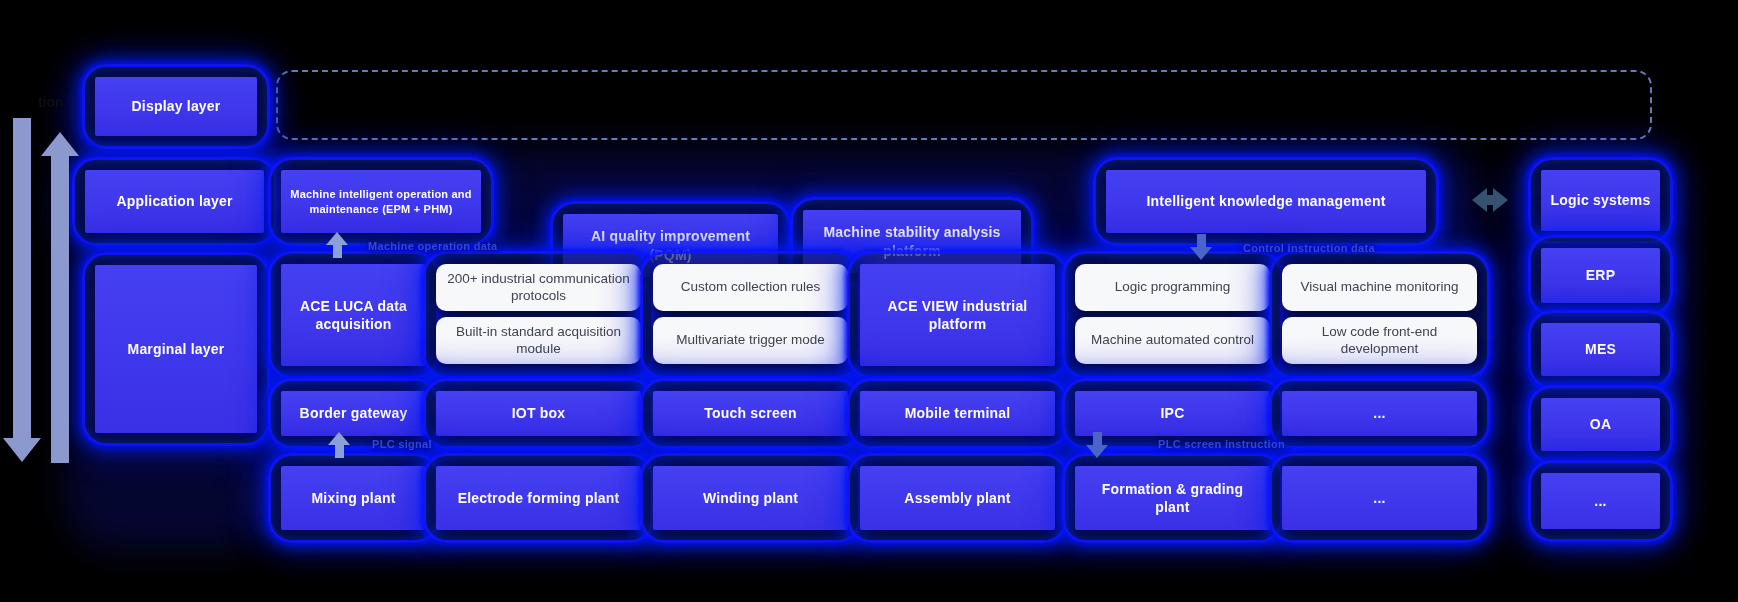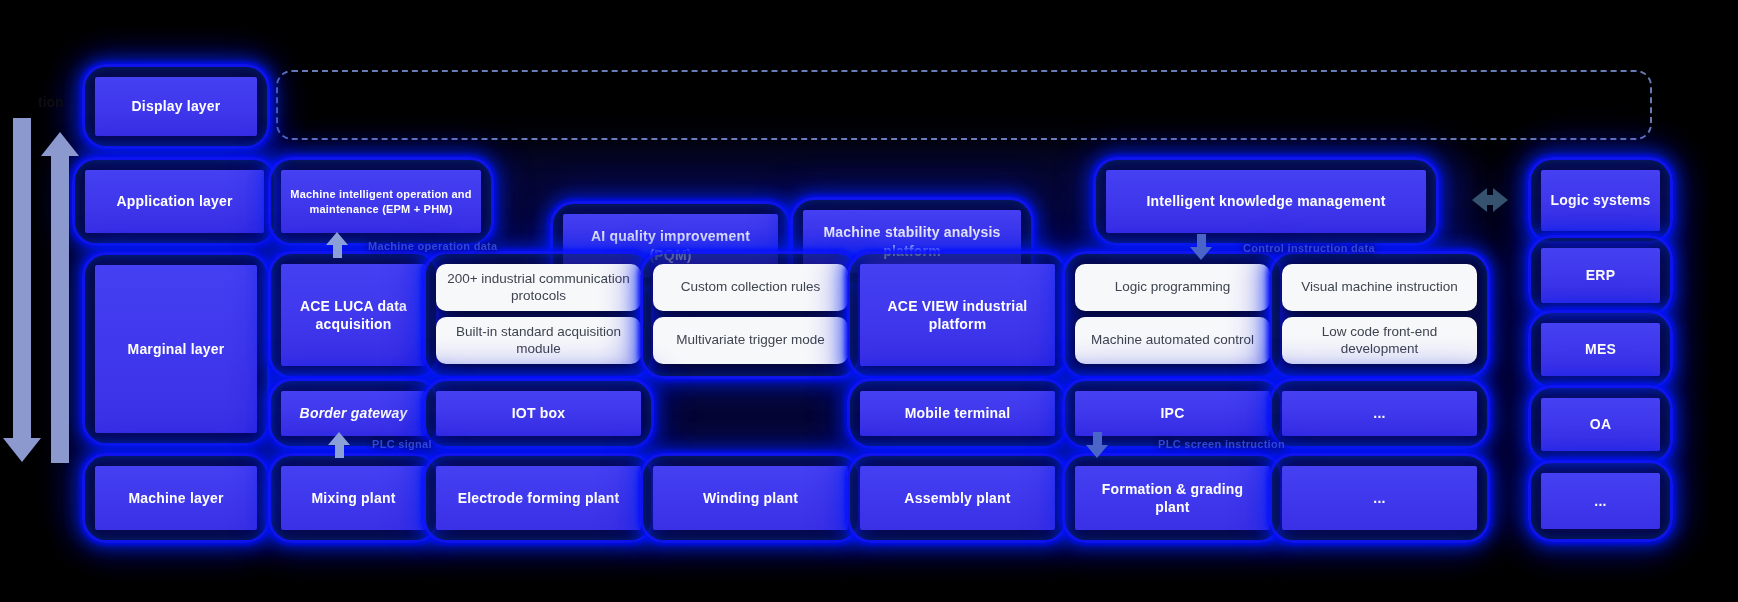--- a/index.html
+++ b/index.html
@@ -83,23 +83,20 @@
 
   <div class="cap" style="left:82px;top:64px;width:182px;height:79px;">
     <div class="box big">Display layer</div>
   </div>
   <div class="cap" style="left:72px;top:157px;width:182px;height:83px;padding-left:17px;">
     <div class="box big">Application layer</div>
   </div>
   <div class="cap" style="left:82px;top:252px;width:182px;height:188px;">
     <div class="box big">Marginal layer</div>
   </div>
-  <div class="cap" style="left:82px;top:453px;width:182px;height:84px;">
-    <div class="box big">Machine layer</div>
-  </div>
 
   <div class="cap" style="left:268px;top:157px;width:220px;height:83px;">
     <div class="box small">Machine intelligent operation and maintenance (EPM + PHM)</div>
   </div>
   <div class="cap" style="left:550px;top:157px;width:235px;height:83px;margin-top:44px;">
     <div class="box">AI quality improvement (PQM)</div>
   </div>
   <div class="cap" style="left:790px;top:157px;width:238px;height:83px;margin-top:40px;">
     <div class="box">Machine stability analysis platform</div>
   </div>
@@ -130,29 +127,32 @@
     <div class="wbox b">Multivariate trigger mode</div>
   </div>
   <div class="cap" style="left:847px;top:251px;width:215px;height:122px;">
     <div class="box">ACE VIEW industrial platform</div>
   </div>
   <div class="cap" style="left:1062px;top:251px;width:215px;height:122px;">
     <div class="wbox t">Logic programming</div>
     <div class="wbox b">Machine automated control</div>
   </div>
   <div class="cap" style="left:1269px;top:251px;width:215px;height:122px;">
-    <div class="wbox t">Visual machine instruction</div>
+    <div class="wbox t">Visual machine monitoring</div>
     <div class="wbox b">Low code front-end development</div>
   </div>
 
-  <div class="cap" style="left:268px;top:378px;width:165px;height:65px;font-style:italic;">
+  <div class="cap" style="left:268px;top:378px;width:165px;height:65px;">
     <div class="box">Border gateway</div>
   </div>
   <div class="cap" style="left:423px;top:378px;width:225px;height:65px;">
     <div class="box">IOT box</div>
+  </div>
+  <div class="cap" style="left:640px;top:378px;width:215px;height:65px;">
+    <div class="box">Touch screen</div>
   </div>
   <div class="cap" style="left:847px;top:378px;width:215px;height:65px;">
     <div class="box">Mobile terminal</div>
   </div>
   <div class="cap" style="left:1062px;top:378px;width:215px;height:65px;">
     <div class="box">IPC</div>
   </div>
   <div class="cap" style="left:1269px;top:378px;width:215px;height:65px;">
     <div class="box">...</div>
   </div>

